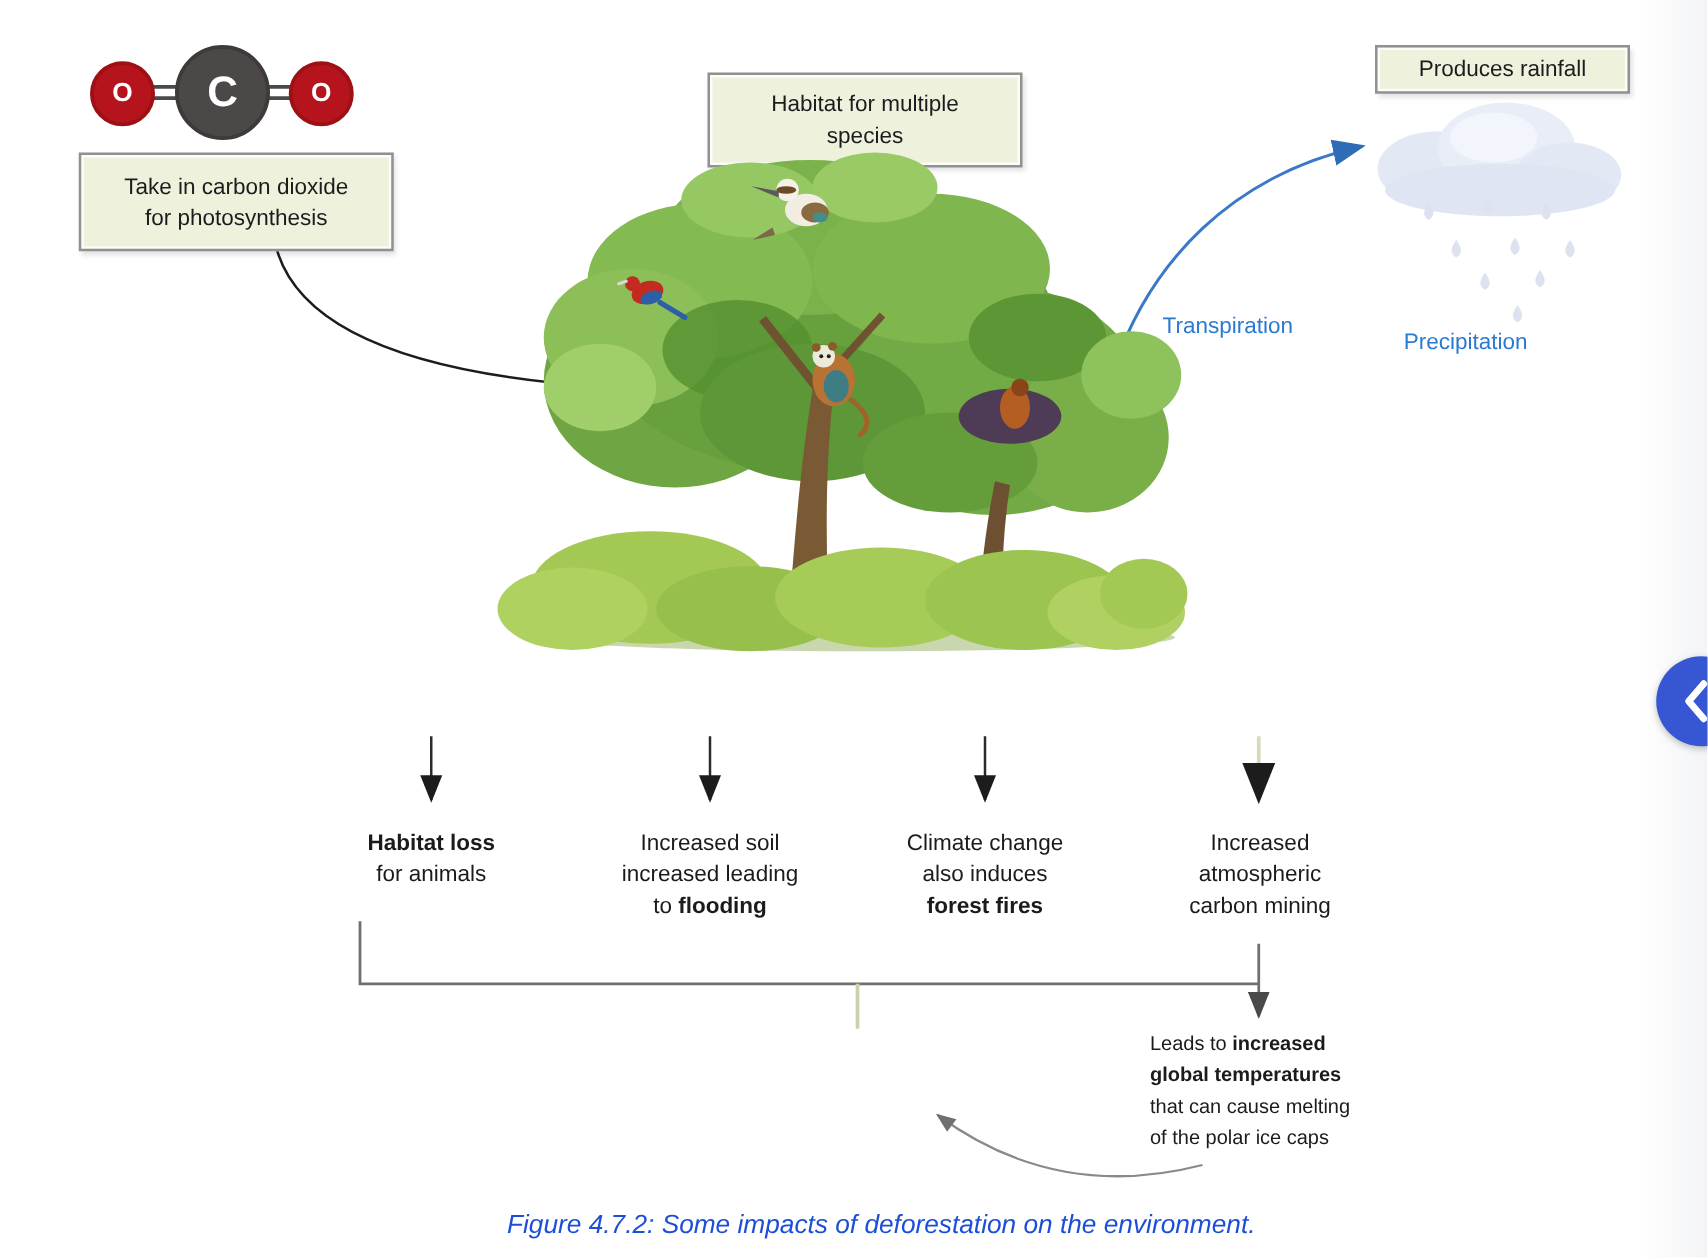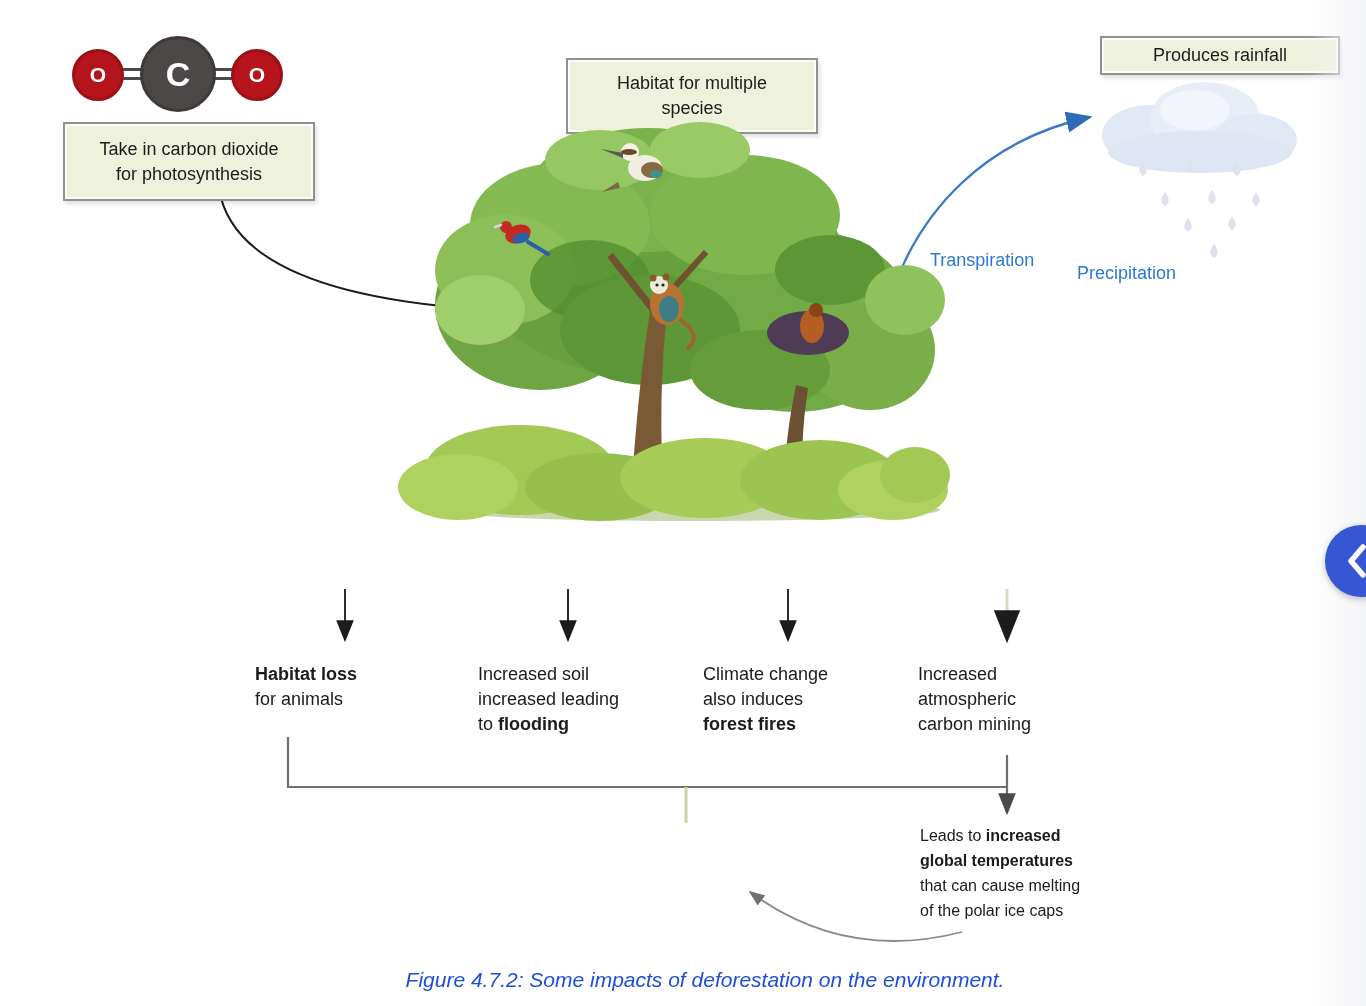--- a/index.html
+++ b/index.html
@@ -32,21 +32,21 @@
     position: absolute; border-radius: 50%;
     display: flex; align-items: center; justify-content: center;
     color: #ffffff; font-weight: 700;
   }
   .atom.o { width: 52px; height: 52px; background: #b5141c; border: 3px solid #9c1016; font-size: 21px; }
   .atom.c { width: 76px; height: 76px; background: #4c4848; border: 3px solid #3e3a3a; font-size: 34px; }
   .bond { position: absolute; height: 3px; background: #4a4a4a; }
 
   
   .impact {
-    position: absolute; 
+    position: absolute; text-align: center;
     font-size: 18px; line-height: 25px; color: #1b1b1d;
   }
   .b { font-weight: 700; }
 
   .leads { position: absolute; text-align: left; font-size: 16px; line-height: 25px; color: #1b1b1d; }
 
   .cycle-label { position: absolute; font-size: 18px; color: #2b7ad1; }
 
   .caption {
     position: absolute; left: 50px; top: 968px; width: 1310px;
@@ -120,21 +120,21 @@
   <div class="gbox" style="left:63px; top:122px; width:252px; height:79px;">
     <span>Take in carbon dioxide</span>
     <span>for photosynthesis</span>
   </div>
 
   <div class="gbox" style="left:566px; top:58px; width:252px; height:76px;">
     <span>Habitat for multiple</span>
     <span>species</span>
   </div>
 
-  <div class="gbox" style="left:1100px; top:36px; width:240px; height:39px;">
+  <div class="gbox" style="left:1100px; top:36px; width:204px; height:39px;">
     <span>Produces rainfall</span>
   </div>
 
 
 
   <svg class="overlay" viewBox="0 0 1366 1006" aria-hidden="true">
     <g>
       <ellipse cx="540" cy="305" rx="105" ry="85" fill="#6fa643"></ellipse>
       <ellipse cx="660" cy="265" rx="185" ry="115" fill="#67a03c"></ellipse>
       <ellipse cx="795" cy="320" rx="120" ry="92" fill="#72aa45"></ellipse>
@@ -216,21 +216,21 @@
       <path d="M 1165 192 C 1170 199 1170 203 1165 206 C 1160 203 1160 199 1165 192 Z"></path>
       <path d="M 1212 190 C 1217 197 1217 201 1212 204 C 1207 201 1207 197 1212 190 Z"></path>
       <path d="M 1256 192 C 1261 199 1261 203 1256 206 C 1251 203 1251 199 1256 192 Z"></path>
       <path d="M 1188 218 C 1193 225 1193 229 1188 232 C 1183 229 1183 225 1188 218 Z"></path>
       <path d="M 1232 216 C 1237 223 1237 227 1232 230 C 1227 227 1227 223 1232 216 Z"></path>
       <path d="M 1214 244 C 1219 251 1219 255 1214 258 C 1209 255 1209 251 1214 244 Z"></path>
     </g>
   </svg>
 
   <div class="cycle-label" style="left:930px; top:250px;">Transpiration</div>
-  <div class="cycle-label" style="left:1077px; top:263px;">Precipitation</div>
+  <div class="cycle-label" style="left:1123px; top:263px;">Precipitation</div>
 
   <div class="impact" style="left:255px; top:662px; width:180px;">
     <span class="b">Habitat loss</span><br>
     <span>for animals</span>
   </div>
 
   <div class="impact" style="left:478px; top:662px; width:180px;">
     <span>Increased soil</span><br>
     <span>increased leading</span><br>
     <span>to </span><span class="b">flooding</span>

